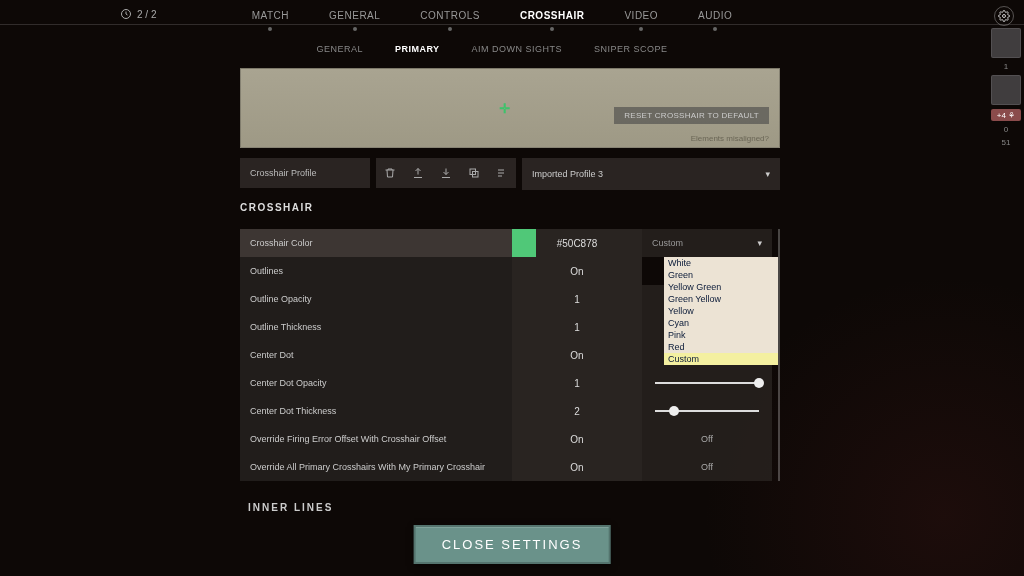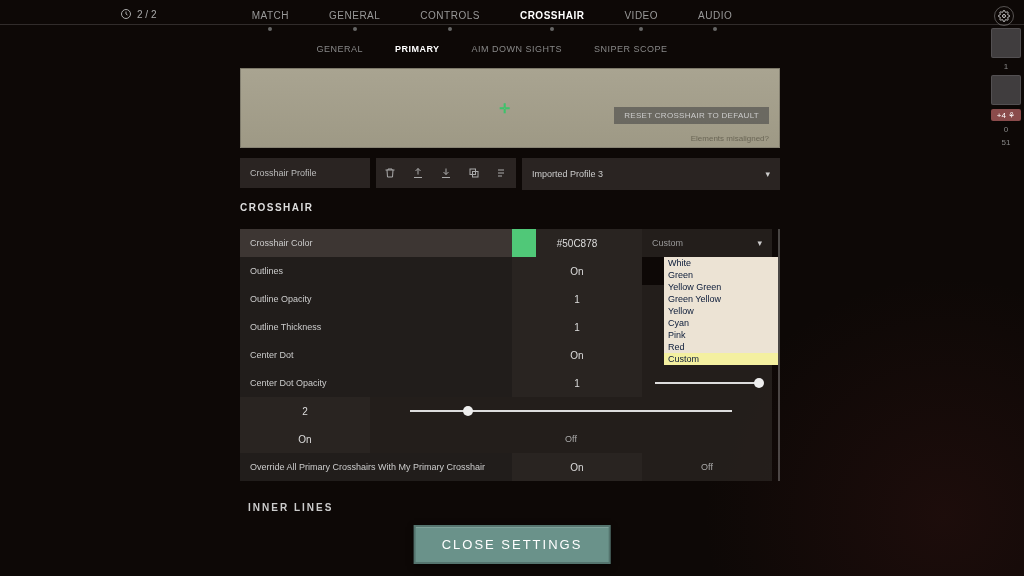--- a/index.html
+++ b/index.html
@@ -208,28 +208,30 @@
     <div class="row dark">
       <div class="label">Center Dot Opacity</div>
       <div class="mid">1</div>
       <div class="right">
           <div class="slider-track">
             <div class="slider-thumb" style="left:100%"></div>
           </div>
         </div>
     </div>
     <div class="row dark">
+      <div class="label">Center Dot Thickness</div>
       <div class="mid">2</div>
       <div class="right">
           <div class="slider-track">
             <div class="slider-thumb" style="left:18%"></div>
           </div>
         </div>
     </div>
     <div class="row dark">
+      <div class="label">Override Firing Error Offset With Crosshair Offset</div>
       <div class="mid">On</div>
       <div class="right btn">Off</div>
     </div>
     <div class="row dark">
       <div class="label">Override All Primary Crosshairs With My Primary Crosshair</div>
       <div class="mid">On</div>
       <div class="right btn">Off</div>
     </div>
   </div>
 </div>

